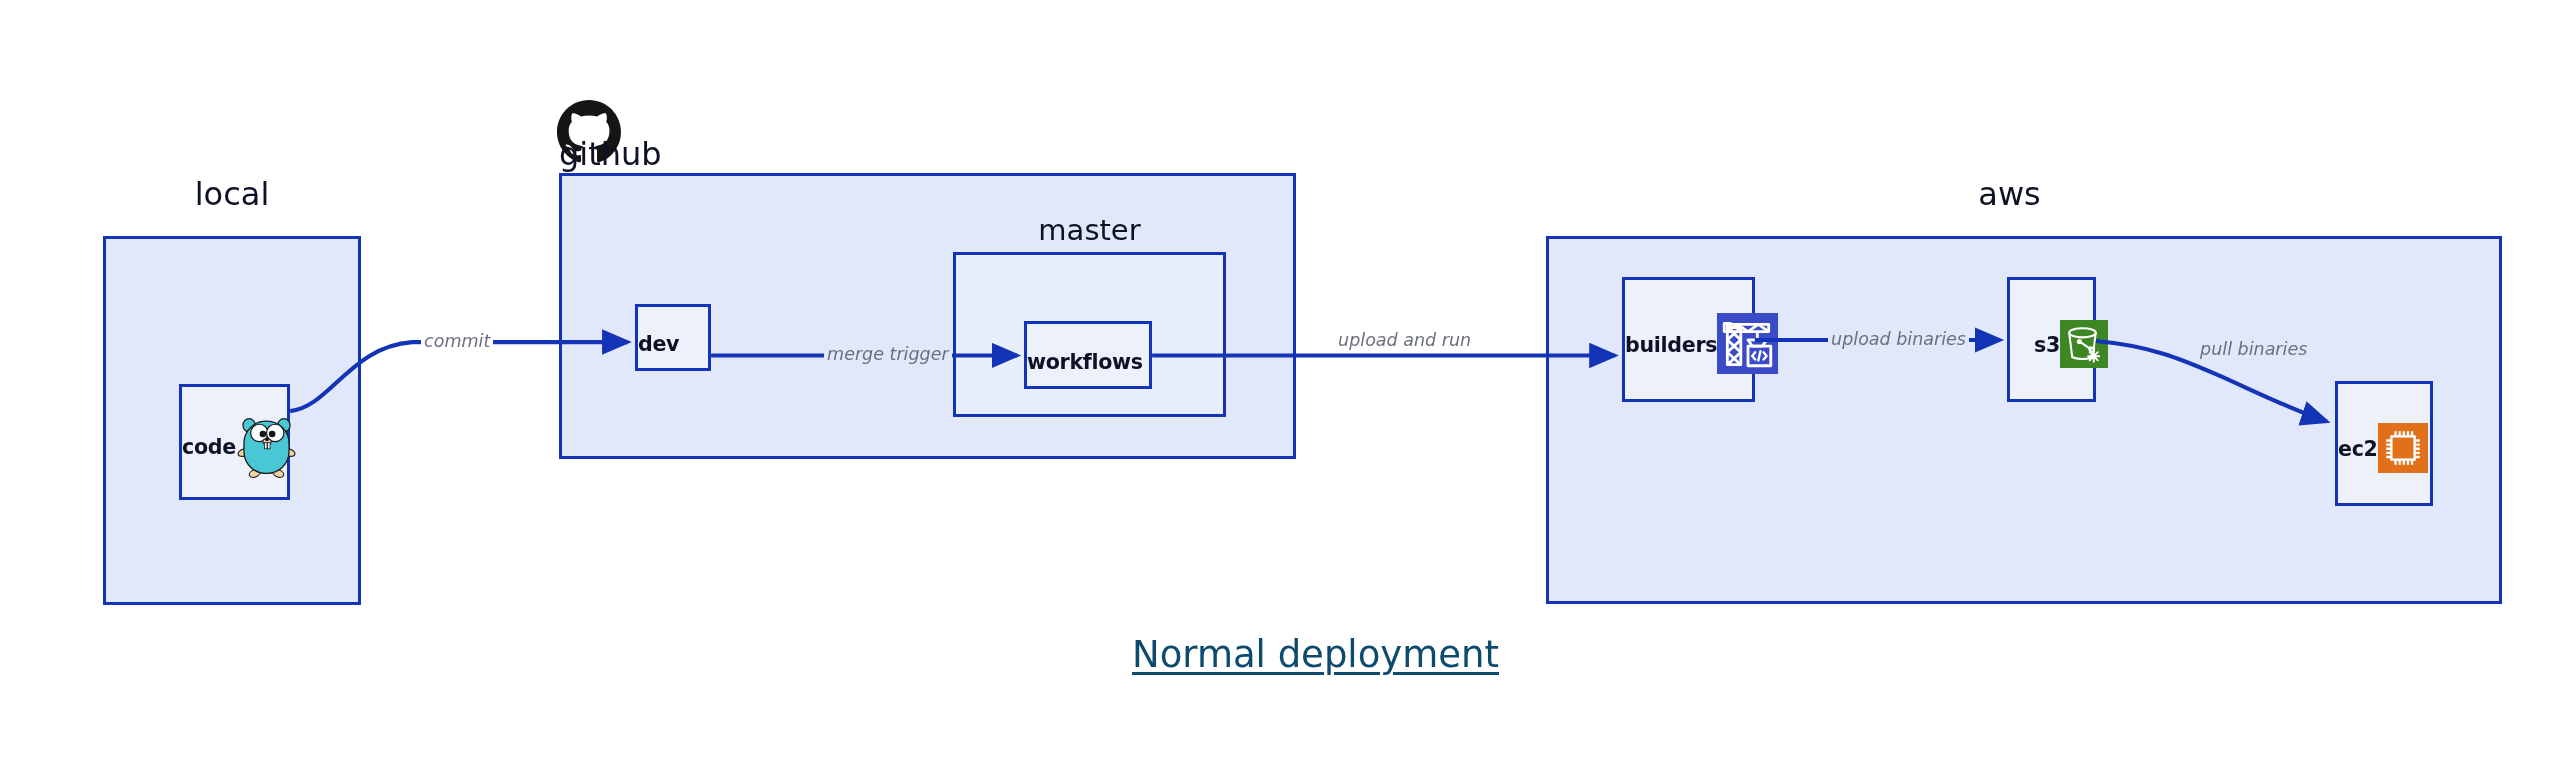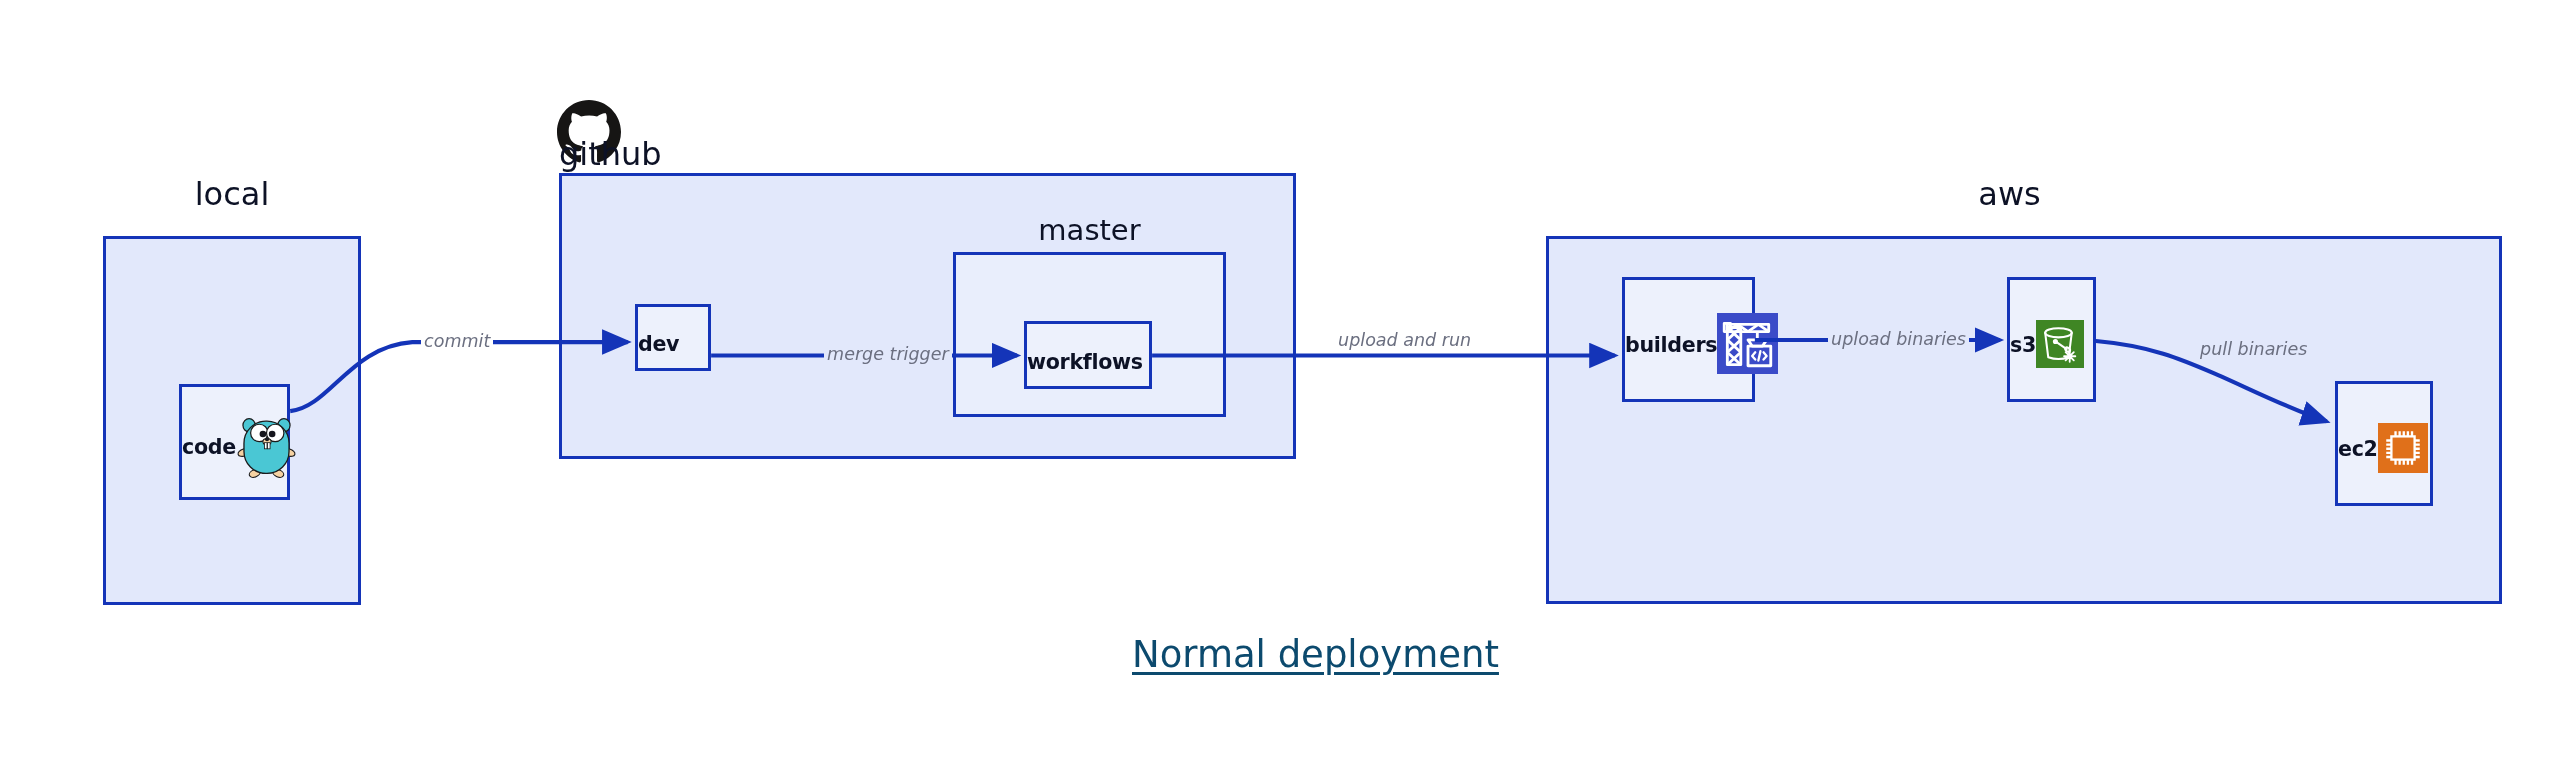--- a/index.html
+++ b/index.html
@@ -134,21 +134,21 @@
         </g>
         <g fill="none" stroke="#ffffff" stroke-width="4.5" stroke-linecap="round" stroke-linejoin="round">
           <path d="M74 76 L68 83 L74 90"></path>
           <path d="M90 76 L96 83 L90 90"></path>
           <path d="M84 74 L80 92"></path>
         </g>
       </svg>
     </span>
   </div>
 
-  <div class="node" style="left:2007px;top:277px;width:89px;height:125px;">
+  <div class="node" style="left:2007px;top:277px;width:89px;height:125px;padding-left:24px;">
     <span class="node-label">s3</span>
     <span class="node-icon">
       <svg width="48" height="48" viewBox="0 0 94 94">
         <rect x="0" y="0" width="94" height="94" fill="#3F8624"></rect>
         <g fill="none" stroke="#ffffff" stroke-width="4" stroke-linecap="round" stroke-linejoin="round">
           <ellipse cx="44" cy="25" rx="26" ry="9"></ellipse>
           <path d="M18 25 L24 73 Q44 80 64 73 L70 25"></path>
           <path d="M38 42 L60 57"></path>
           <ellipse cx="62" cy="58" rx="5" ry="3.5" transform="rotate(35 62 58)"></ellipse>
           <circle cx="38" cy="42" r="3" fill="#ffffff"></circle>

